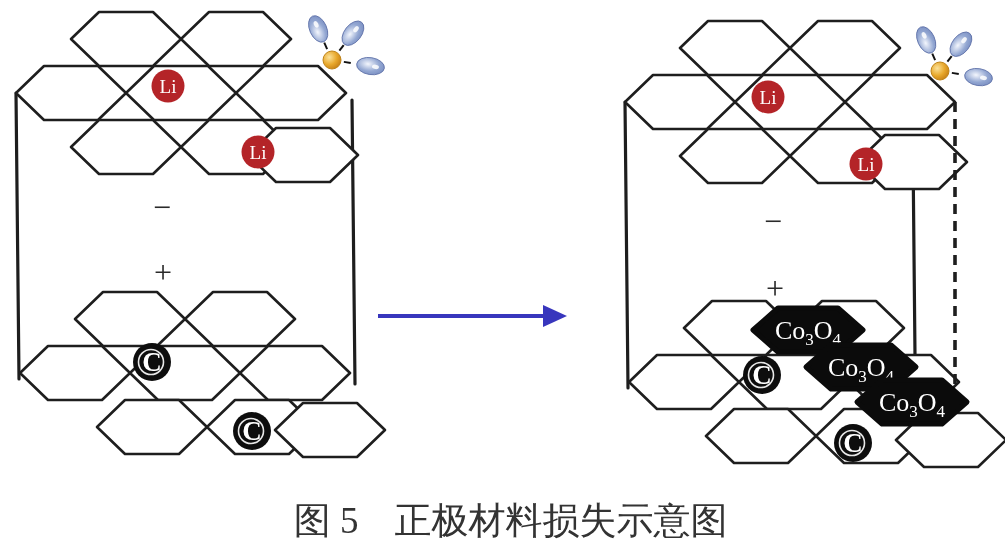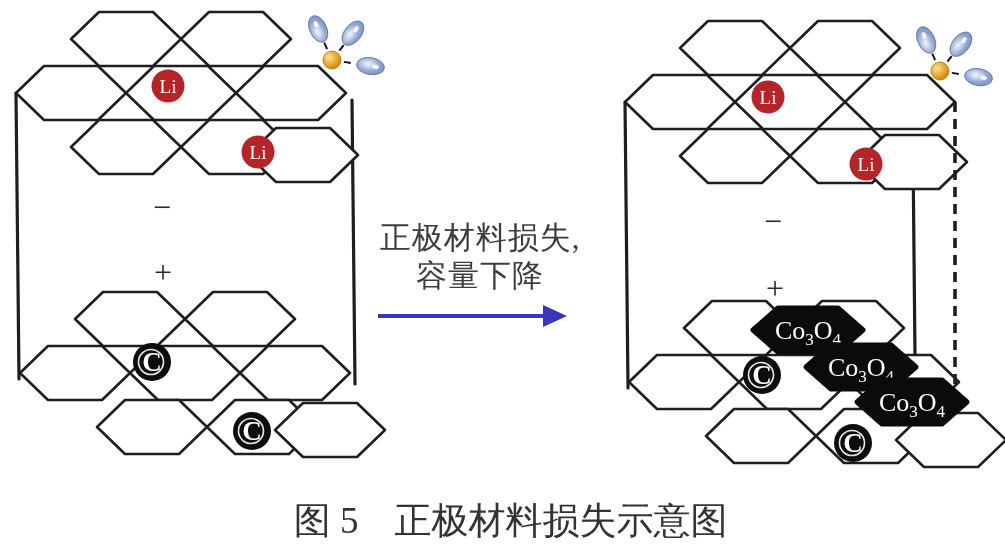--- a/index.html
+++ b/index.html
@@ -130,21 +130,17 @@
         <line x1="378" y1="316" x2="543" y2="316" stroke="#3836bd" stroke-width="4"></line>
         <polygon points="543,305 567,316 543,327" fill="#3836bd"></polygon>
       </g>
     </svg>
 
   <div class="sym minus-before">−</div>
   <div class="sym plus-before">+</div>
   <div class="sym minus-after">−</div>
   <div class="sym plus-after">+</div>
 
-  <div class="transition">
-    <div>正极材料损失,</div>
-    <div>容量下降</div>
-  </div>
 
   <div class="caption">
     <span class="cap-label">图 5</span><span>正极材料损失示意图</span>
   </div>
 </div>
 
 </body></html>

